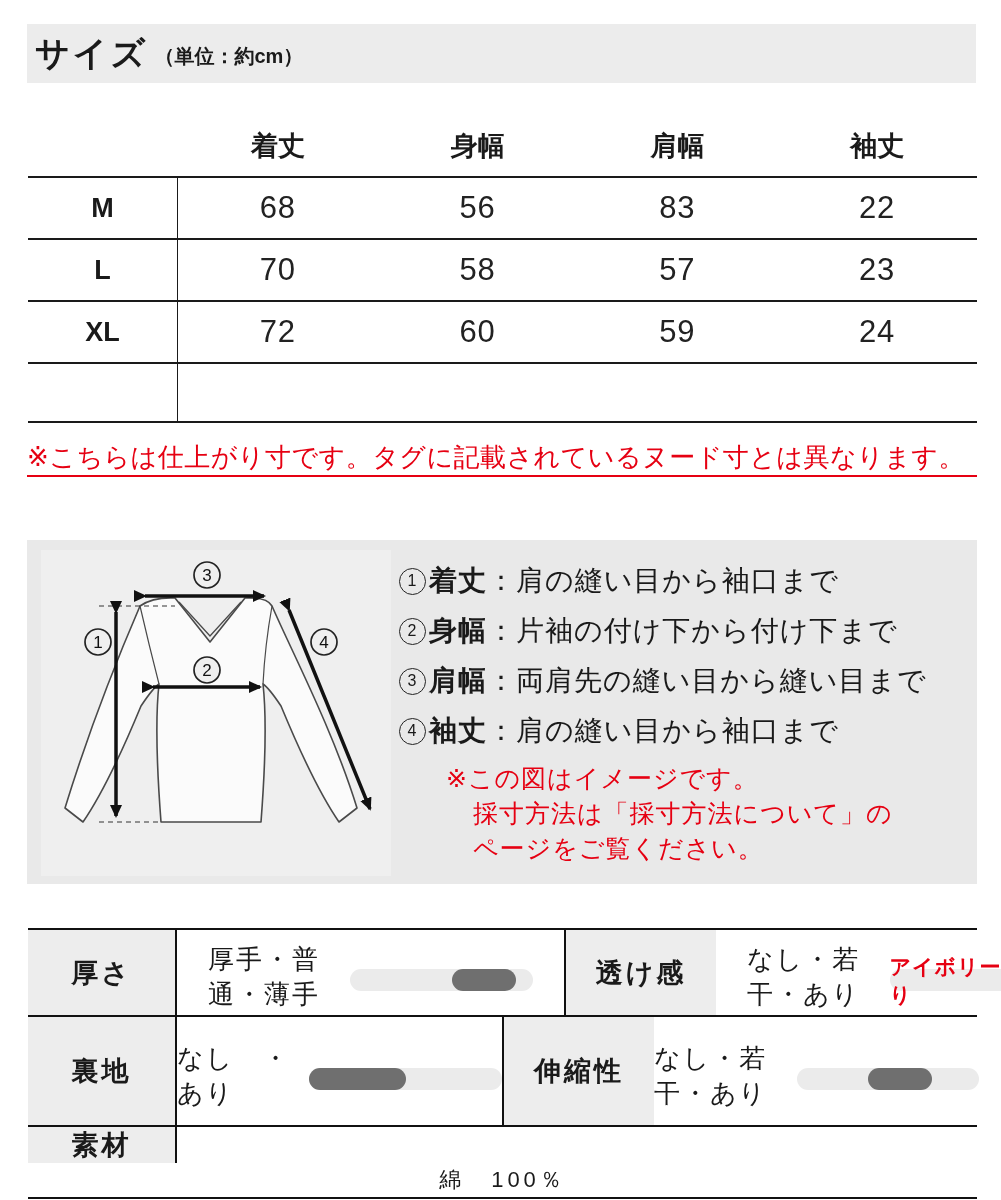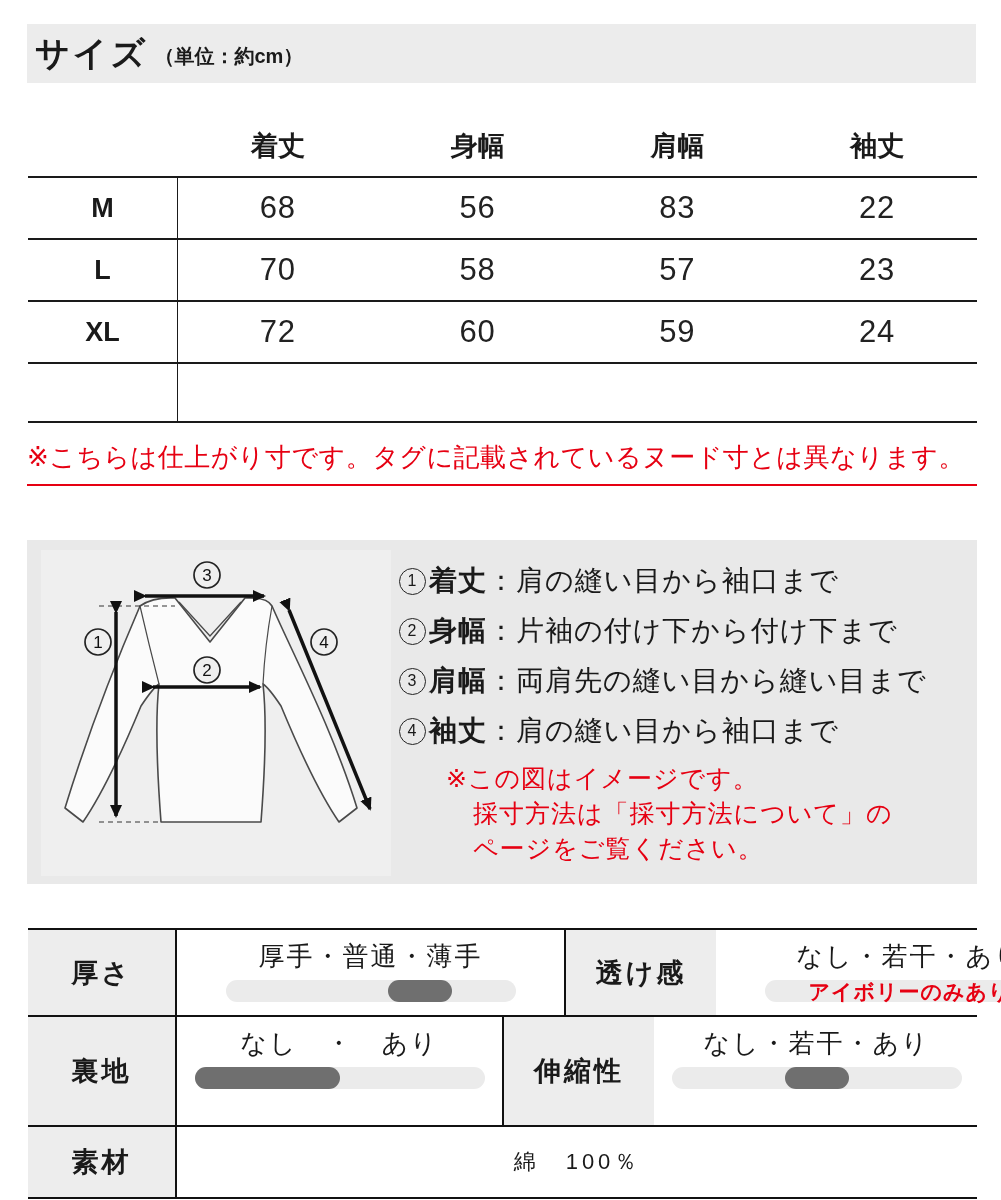--- a/index.html
+++ b/index.html
@@ -26,21 +26,21 @@
   .st-cell,.st-label{display:flex;align-items:center;justify-content:center;box-sizing:border-box;}
   .st-head .st-cell{font-size:27px;font-weight:700;}
   .st-label{font-size:27px;font-weight:700;}
   .st-num{font-size:31px;font-weight:400;color:#222;letter-spacing:1px;}
   .st-empty{height:57px;}
 
   
   .finish-note{
     position:absolute;left:27px;top:440px;width:950px;
     font-size:26px;font-weight:500;color:#e60012;white-space:nowrap;
-    border-bottom:2px solid #e60012;padding-bottom:9px;letter-spacing:0.5px;
+    border-bottom:2px solid #e60012;letter-spacing:0.5px;
   }
 
   
   .diagram-panel{position:absolute;left:27px;top:540px;width:950px;height:344px;background:#e9e9e9;}
   .shirt-box{position:absolute;left:14px;top:10px;width:350px;height:326px;background:#efefef;}
   .legend{position:absolute;left:372px;top:16px;}
   .legend-line{display:flex;align-items:center;height:50px;font-size:28px;letter-spacing:1px;}
   .legend-line b{margin:0 0 0 3px;}
   .circ{
     display:inline-flex;align-items:center;justify-content:center;
@@ -48,28 +48,28 @@
     font-size:16px;box-sizing:border-box;flex:none;
   }
   .diagram-note{margin-top:5px;padding-left:47px;color:#e60012;font-size:25px;font-weight:500;line-height:35px;letter-spacing:1px;}
   .diagram-note .ind{padding-left:27px;}
 
   
   .spec-table{position:absolute;left:28px;top:928px;width:949px;border-top:2px solid #111;}
   .sp-row{display:flex;border-bottom:2px solid #111;box-sizing:border-box;}
   .sp-row.r1{height:87px;gap:31px;}
   .sp-row.r2{height:110px;}
-  .sp-row.r3{height:72px;}
+  .sp-row.r3{height:72px;flex-direction:column;}
   .sp-head{
     width:149px;flex:none;background:#ededed;display:flex;align-items:center;justify-content:center;
     font-size:27px;font-weight:700;letter-spacing:3px;box-sizing:border-box;
   }
   .sp-head.hl{border-right:2px solid #111;}
   .sp-head.hr{border-left:2px solid #111;width:152px;}
-  .sp-val{width:325px;flex:none;display:flex;flex-direction:column;align-items:center;padding-top:9px;box-sizing:border-box;}
+  .sp-val{width:325px;flex:none;display:flex;flex-direction:row;align-items:center;padding-top:9px;box-sizing:border-box;}
   .sp-scale{font-size:26px;letter-spacing:2px;}
   .track{position:relative;width:290px;height:22px;border-radius:11px;background:#ebebeb;margin-top:6px;}
   .pill{position:absolute;top:0;height:22px;border-radius:11px;background:#6f6f6f;}
   .track-note{
     width:100%;height:24px;display:flex;align-items:center;justify-content:center;
     color:#e60012;font-size:21px;font-weight:700;letter-spacing:1px;
   }
   .sp-material-val{flex:1;display:flex;align-items:center;justify-content:center;font-size:22px;letter-spacing:4px;}
 </style>
 </head>

